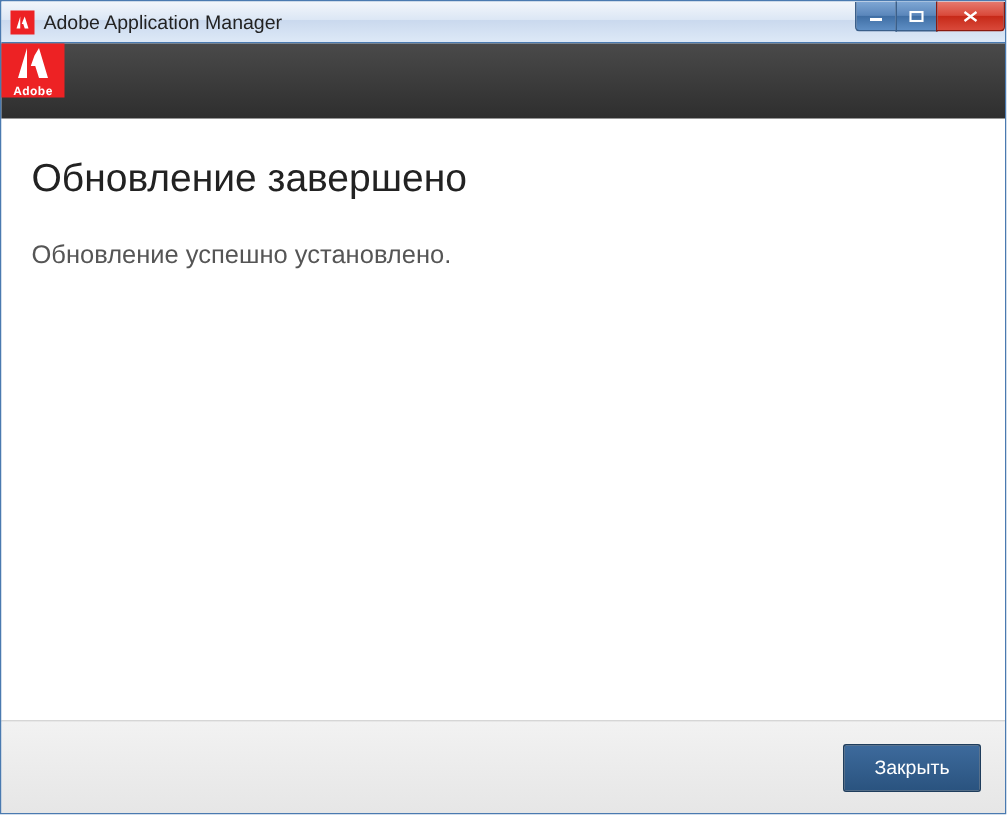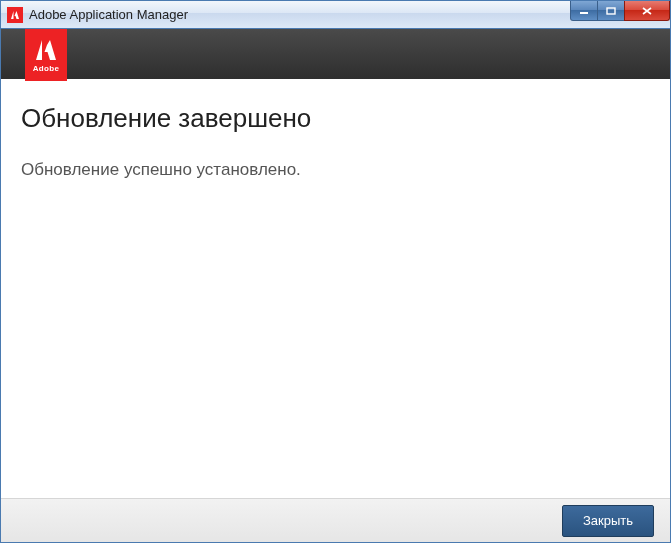--- a/index.html
+++ b/index.html
@@ -83,23 +83,23 @@
     }
     .header-band {
       height: 50px;
       background: linear-gradient(to bottom, #4a4a4a 0%, #2e2e2e 100%);
       position: relative;
       display: flex;
       align-items: flex-start;
     }
     .adobe-logo {
       width: 42px;
-      height: 52px;
+      height: 36px;
       background: #ed2224;
-      margin-left: 24px;
+      margin-left: 0;
       display: flex;
       flex-direction: column;
       align-items: center;
       justify-content: center;
       gap: 2px;
     }
     .adobe-logo-text {
       color: #fff;
       font-size: 8px;
       font-weight: bold;
@@ -114,21 +114,21 @@
       font-size: 26px;
       font-weight: normal;
       color: #222;
       margin-bottom: 26px;
     }
     .subtext {
       font-size: 17px;
       color: #555;
     }
     .footer {
-      height: 44px;
+      height: 62px;
       background: linear-gradient(to bottom, #f2f2f2 0%, #e6e6e6 100%);
       border-top: 1px solid #d6d6d6;
       display: flex;
       align-items: center;
       justify-content: flex-end;
       padding: 0 16px;
     }
     .close-button {
       min-width: 92px;
       height: 32px;

